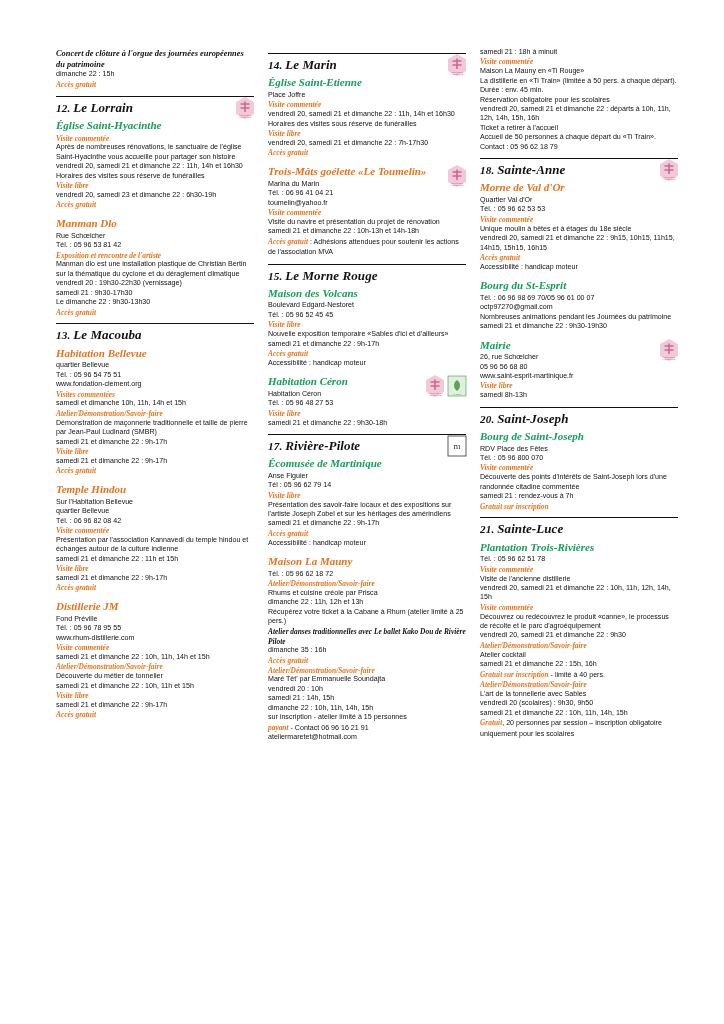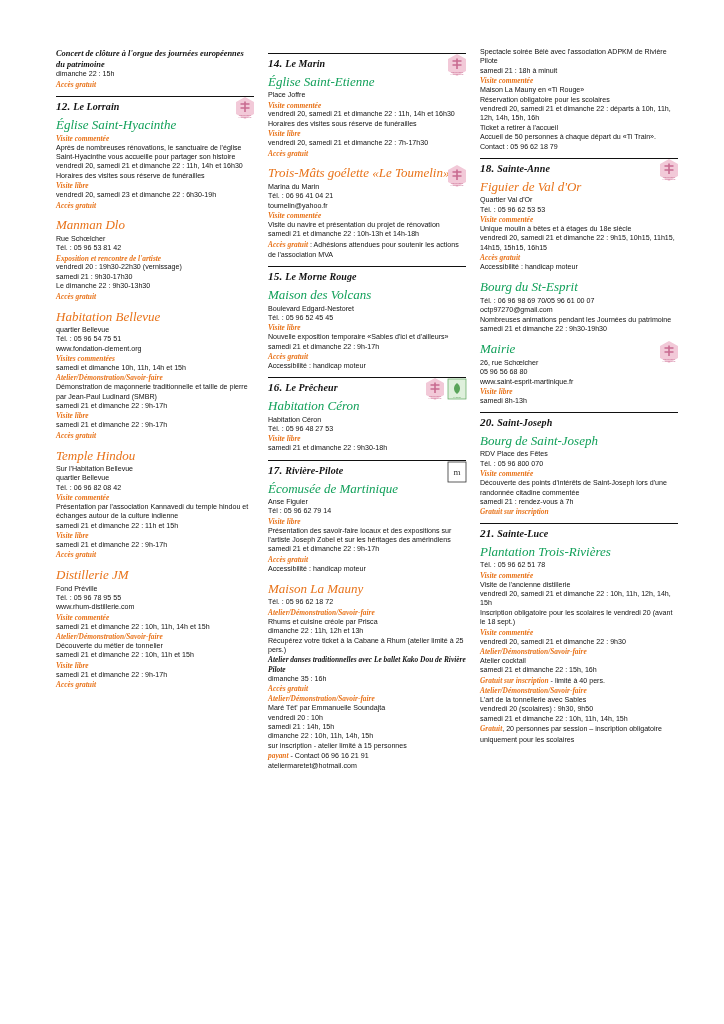--- a/index.html
+++ b/index.html
@@ -33,26 +33,26 @@
     font-weight:bold;
     font-style:italic;
     font-size:11.2px;
     color:#111;
     border-top:1.1px solid #111;
     padding-top:2px;
     margin-top:5px;
     margin-bottom:2px;
     letter-spacing:0.1px;
   }
-  .h-num .sc { font-size:10px; }
+  .h-num .sc { font-size:13px; }
   .site-title {
     font-family:"Liberation Serif", serif;
-    font-weight:normal;
-    font-style:italic;
-    font-size:13px;
+    font-weight:bold;
+    font-style:italic;
+    font-size:11px;
     color:#12a05a;
     margin-bottom:1px;
   }
   .site-title.orange { color:#e8731a; }
   .plain-bold {
     font-weight:bold;
     font-style:italic;
     font-family:"Liberation Serif", serif;
     font-size:8.4px;
     color:#111;
@@ -111,26 +111,28 @@
           <p class="txt">Horaires des visites sous réserve de funérailles</p>
           <p class="lbl">Visite libre</p>
           <p class="txt">vendredi 20, samedi 23 et dimanche 22 : 6h30-19h</p>
           <p class="lbl">Accès gratuit</p>
         </div>
         <div class="block">
           <p class="site-title orange">Manman Dlo</p>
           <p class="txt">Rue Schœlcher</p>
           <p class="txt">Tél. : 05 96 53 81 42</p>
           <p class="lbl">Exposition et rencontre de l'artiste</p>
+          <p class="txt">Manman dlo est une installation plastique de Christian Bertin sur la thématique du cyclone et du déraglement climatique</p>
           <p class="txt">vendredi 20 : 19h30-22h30 (vernissage)</p>
           <p class="txt">samedi 21 : 9h30-17h30</p>
           <p class="txt">Le dimanche 22 : 9h30-13h30</p>
           <p class="lbl">Accès gratuit</p>
         </div>
         <div class="block">
+          <div class="h-num"><span>13.</span> <span class="sc">Le Macouba</span></div>
           <p class="site-title orange">Habitation Bellevue</p>
           <p class="txt">quartier Bellevue</p>
           <p class="txt">Tél. : 05 96 54 75 51</p>
           <p class="txt">www.fondation-clement.org</p>
           <p class="lbl">Visites commentées</p>
           <p class="txt">samedi et dimanche 10h, 11h, 14h et 15h</p>
           <p class="lbl">Atelier/Démonstration/Savoir-faire</p>
           <p class="txt">Démonstration de maçonnerie traditionnelle et taille de pierre par Jean-Paul Ludinard (SMBR)</p>
           <p class="txt">samedi 21 et dimanche 22 : 9h-17h</p>
           <p class="lbl">Visite libre</p>
@@ -222,21 +224,20 @@
             </svg>
           </span>
           <span class="badge badge2">
             <svg width="22" height="24" viewBox="0 0 22 24">
               <path d="M11 1 L20 6 L20 18 L11 23 L2 18 L2 6 Z" fill="#f2c9d8"></path>
               <path d="M11 5.5 L11 16 M6.5 8 L15.5 8 M6.5 12 L15.5 12" stroke="#c86a90" stroke-width="1.6" fill="none"></path>
               <text x="11" y="20.4" font-size="2.1" text-anchor="middle" fill="#c86a90" font-family="Liberation Sans, sans-serif">MONUMENT</text>
               <text x="11" y="22.4" font-size="2.1" text-anchor="middle" fill="#c86a90" font-family="Liberation Sans, sans-serif">HISTORIQUE</text>
             </svg>
           </span>
-          <div class="h-num"><span>16.</span> <span class="sc">Le Prêcheur</span></div>
           <p class="site-title">Habitation Céron</p>
           <p class="txt">Habitation Céron</p>
           <p class="txt">Tél. : 05 96 48 27 53</p>
           <p class="lbl">Visite libre</p>
           <p class="txt">samedi 21 et dimanche 22 : 9h30-18h</p>
         </div>
         <div class="block">
           <span class="badge">
             <svg width="22" height="24" viewBox="0 0 22 24">
               <rect x="2" y="2" width="18" height="20" fill="#ffffff" stroke="#333" stroke-width="0.8"></rect>
@@ -268,40 +269,40 @@
           <p class="txt">vendredi 20 : 10h</p>
           <p class="txt">samedi 21 : 14h, 15h</p>
           <p class="txt">dimanche 22 : 10h, 11h, 14h, 15h</p>
           <p class="txt">sur inscription - atelier limité à 15 personnes</p>
           <p class="lbl">payant<span class="txt" style="font-weight: normal; font-style: normal; color: rgb(17, 17, 17); font-family: &quot;Liberation Sans&quot;, sans-serif;"> - Contact 06 96 16 21 91</span></p>
           <p class="txt">ateliermaretet@hotmail.com</p>
         </div>
       </div>
       <div class="col">
         <div class="block">
-          <p class="txt">Spectacle soirée Bèlè avec l'association ADPKM de Rivière Pilote</p>
           <p class="txt">samedi 21 : 18h à minuit</p>
           <p class="lbl">Visite commentée</p>
           <p class="txt">Maison La Mauny en «Ti Rouge»</p>
+          <p class="txt">La distillerie en «Ti Train» (limitée à 50 pers. à chaque départ). Durée : env. 45 min.</p>
           <p class="txt">Réservation obligatoire pour les scolaires</p>
           <p class="txt">vendredi 20, samedi 21 et dimanche 22 : départs à 10h, 11h, 12h, 14h, 15h, 16h</p>
           <p class="txt">Ticket a retirer à l'accueil</p>
           <p class="txt">Accueil de 50 personnes à chaque départ du «Ti Train». Contact : 05 96 62 18 79</p>
         </div>
         <div class="block">
           <span class="badge">
             <svg width="22" height="24" viewBox="0 0 22 24">
               <path d="M11 1 L20 6 L20 18 L11 23 L2 18 L2 6 Z" fill="#f2c9d8"></path>
               <path d="M11 5.5 L11 16 M6.5 8 L15.5 8 M6.5 12 L15.5 12" stroke="#c86a90" stroke-width="1.6" fill="none"></path>
               <text x="11" y="20.4" font-size="2.1" text-anchor="middle" fill="#c86a90" font-family="Liberation Sans, sans-serif">MONUMENT</text>
               <text x="11" y="22.4" font-size="2.1" text-anchor="middle" fill="#c86a90" font-family="Liberation Sans, sans-serif">HISTORIQUE</text>
             </svg>
           </span>
           <div class="h-num"><span>18.</span> <span class="sc">Sainte-Anne</span></div>
-          <p class="site-title orange">Figuier de Val d'Or</p>
+          <p class="site-title orange">Morne de Val d'Or</p>
           <p class="txt">Quartier Val d'Or</p>
           <p class="txt">Tél. : 05 96 62 53 53</p>
           <p class="lbl">Visite commentée</p>
           <p class="txt">Unique moulin à bêtes et à étages du 18e siècle</p>
           <p class="txt">vendredi 20, samedi 21 et dimanche 22 : 9h15, 10h15, 11h15, 14h15, 15h15, 16h15</p>
           <p class="lbl">Accès gratuit</p>
           <p class="txt">Accessibilité : handicap moteur</p>
         </div>
         <div class="block">
           <p class="site-title">Bourg du St-Esprit</p>
@@ -336,22 +337,22 @@
           <p class="txt">samedi 21 : rendez-vous à 7h</p>
           <p class="lbl">Gratuit sur inscription</p>
         </div>
         <div class="block">
           <div class="h-num"><span>21.</span> <span class="sc">Sainte-Luce</span></div>
           <p class="site-title">Plantation Trois-Rivières</p>
           <p class="txt">Tél. : 05 96 62 51 78</p>
           <p class="lbl">Visite commentée</p>
           <p class="txt">Visite de l'ancienne distillerie</p>
           <p class="txt">vendredi 20, samedi 21 et dimanche 22 : 10h, 11h, 12h, 14h, 15h</p>
-          <p class="txt">Inscription obligatoire pour les scolaires le vendredi 20 (avant le 18 sept.)</p>
-          <p class="lbl">Visite commentée</p>
+          <p class="lbl">Visite commentée</p>
+          <p class="txt">Découvrez ou redécouvrez le produit «canne», le processus de récolte et le parc d'agroéquipement</p>
           <p class="txt">vendredi 20, samedi 21 et dimanche 22 : 9h30</p>
           <p class="lbl">Atelier/Démonstration/Savoir-faire</p>
           <p class="txt">Atelier cocktail</p>
           <p class="txt">samedi 21 et dimanche 22 : 15h, 16h</p>
           <p class="lbl">Gratuit sur inscription<span class="txt" style="font-weight: normal; font-style: normal; color: rgb(17, 17, 17); font-family: &quot;Liberation Sans&quot;, sans-serif;"> - limité à 40 pers.</span></p>
           <p class="lbl">Atelier/Démonstration/Savoir-faire</p>
           <p class="txt">L'art de la tonnellerie avec Sables</p>
           <p class="txt">vendredi 20 (scolaires) : 9h30, 9h50</p>
           <p class="txt">samedi 21 et dimanche 22 : 10h, 11h, 14h, 15h</p>
           <p class="lbl">Gratuit<span class="txt" style="font-weight: normal; font-style: normal; color: rgb(17, 17, 17); font-family: &quot;Liberation Sans&quot;, sans-serif;">, 20 personnes par session – inscription obligatoire uniquement pour les scolaires</span></p>

